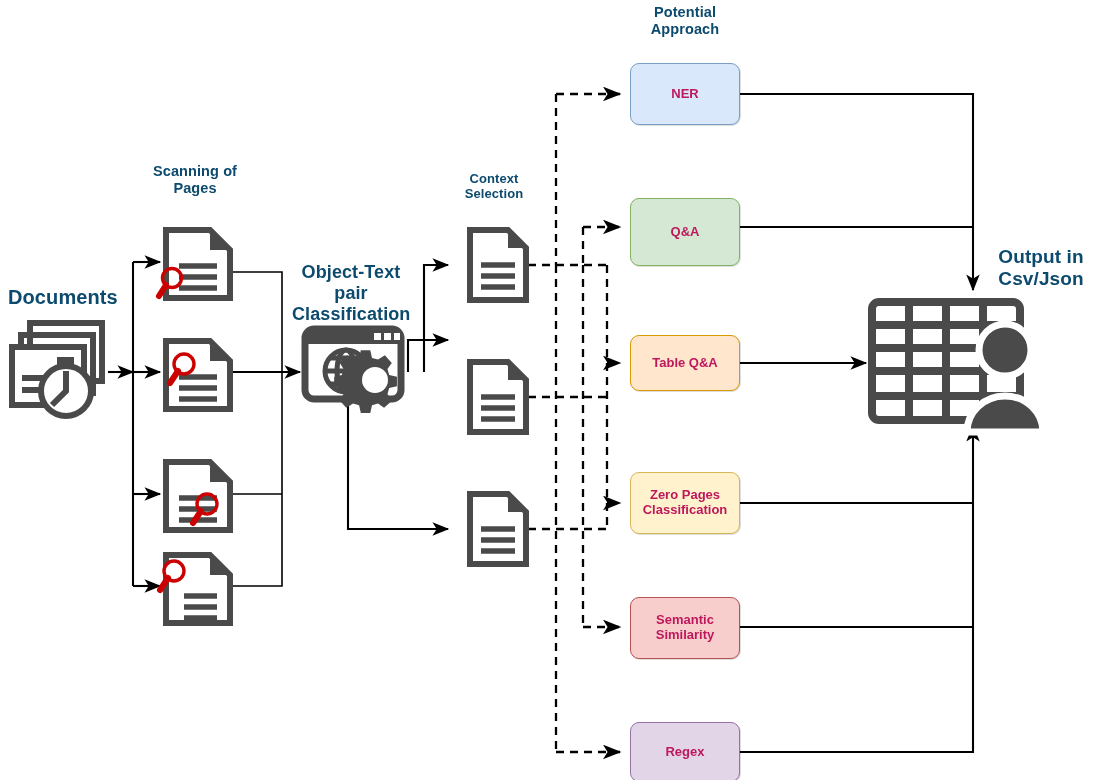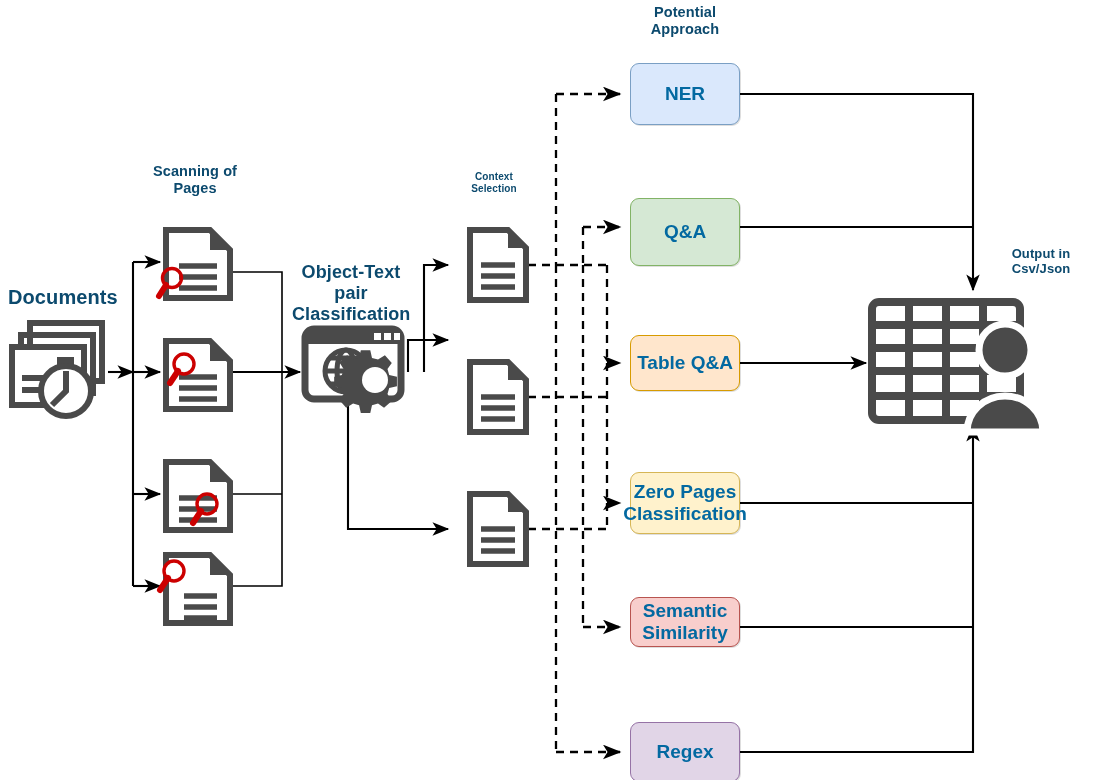--- a/index.html
+++ b/index.html
@@ -6,21 +6,21 @@
   body{width:1100px;height:780px;position:relative;overflow:hidden;
        font-family:"Liberation Sans","DejaVu Sans",sans-serif;}
   #stage{position:absolute;left:0;top:0;width:1100px;height:780px;}
   svg#wires{position:absolute;left:0;top:0;width:1100px;height:780px;}
 
   .lbl{position:absolute;font-weight:bold;color:#0c4a6e;text-align:center;
        line-height:1.18;letter-spacing:.1px;}
 
   .approach{position:absolute;box-sizing:border-box;border-radius:9px;
             display:flex;align-items:center;justify-content:center;
-            text-align:center;font-weight:bold;font-size:19px;color:#0369a1;
+            text-align:center;font-weight:bold;font-size:13px;color:#be185d;
             line-height:1.15;box-shadow:1px 1px 0 rgba(0,0,0,.13);}
 
   .iconbox{position:absolute;}
   .iconbox svg{display:block;overflow:visible;}
 </style>
 </head>
 <body>
 
 <div id="stage">
 
@@ -87,31 +87,31 @@
     <span>Scanning of</span><br>
     <span>Pages</span>
   </div>
 
   <div class="lbl" style="left:292px;top:262px;width:118px;font-size:18px;">
     <span>Object-Text</span><br>
     <span>pair</span><br>
     <span>Classification</span>
   </div>
 
-  <div class="lbl" style="left:440px;top:171px;width:108px;font-size:10px;">
+  <div class="lbl" style="left:440px;top:171px;width:108px;font-size:13px;">
     <span>Context</span><br>
     <span>Selection</span>
   </div>
 
   <div class="lbl" style="left:628px;top:4px;width:114px;font-size:14.5px;">
     <span>Potential</span><br>
     <span>Approach</span>
   </div>
 
-  <div class="lbl" style="left:985px;top:246px;width:112px;font-size:13px;">
+  <div class="lbl" style="left:985px;top:246px;width:112px;font-size:19px;">
     <span>Output in</span><br>
     <span>Csv/Json</span>
   </div>
 
   <div class="iconbox" style="left:8px;top:315px;">
     <svg width="104" height="110" viewBox="0 0 104 110">
       <g fill="none" stroke="#4a4a4a" stroke-width="6">
         <rect x="22" y="8" width="72" height="58"></rect>
         <rect x="13" y="20" width="72" height="58"></rect>
       </g>
@@ -261,21 +261,21 @@
 
   <div class="approach" style="left:630px;top:335px;width:110px;height:56px;background:#ffe6cc;border:1.6px solid #d79b00;">
     <span>Table Q&amp;A</span>
   </div>
 
   <div class="approach" style="left:630px;top:472px;width:110px;height:62px;background:#fff2cc;border:1.6px solid #d6b656;">
     <span style="white-space:pre-line;">Zero Pages
 Classification</span>
   </div>
 
-  <div class="approach" style="left:630px;top:597px;width:110px;height:50px;background:#f8cecc;border:1.6px solid #b85450;">
+  <div class="approach" style="left:630px;top:597px;width:110px;height:62px;background:#f8cecc;border:1.6px solid #b85450;">
     <span style="white-space:pre-line;">Semantic
 Similarity</span>
   </div>
 
   <div class="approach" style="left:630px;top:722px;width:110px;height:60px;background:#e1d5e7;border:1.6px solid #9673a6;">
     <span>Regex</span>
   </div>
 
   <div class="iconbox" style="left:866px;top:296px;">
     <svg width="190" height="136" viewBox="0 0 190 136">

